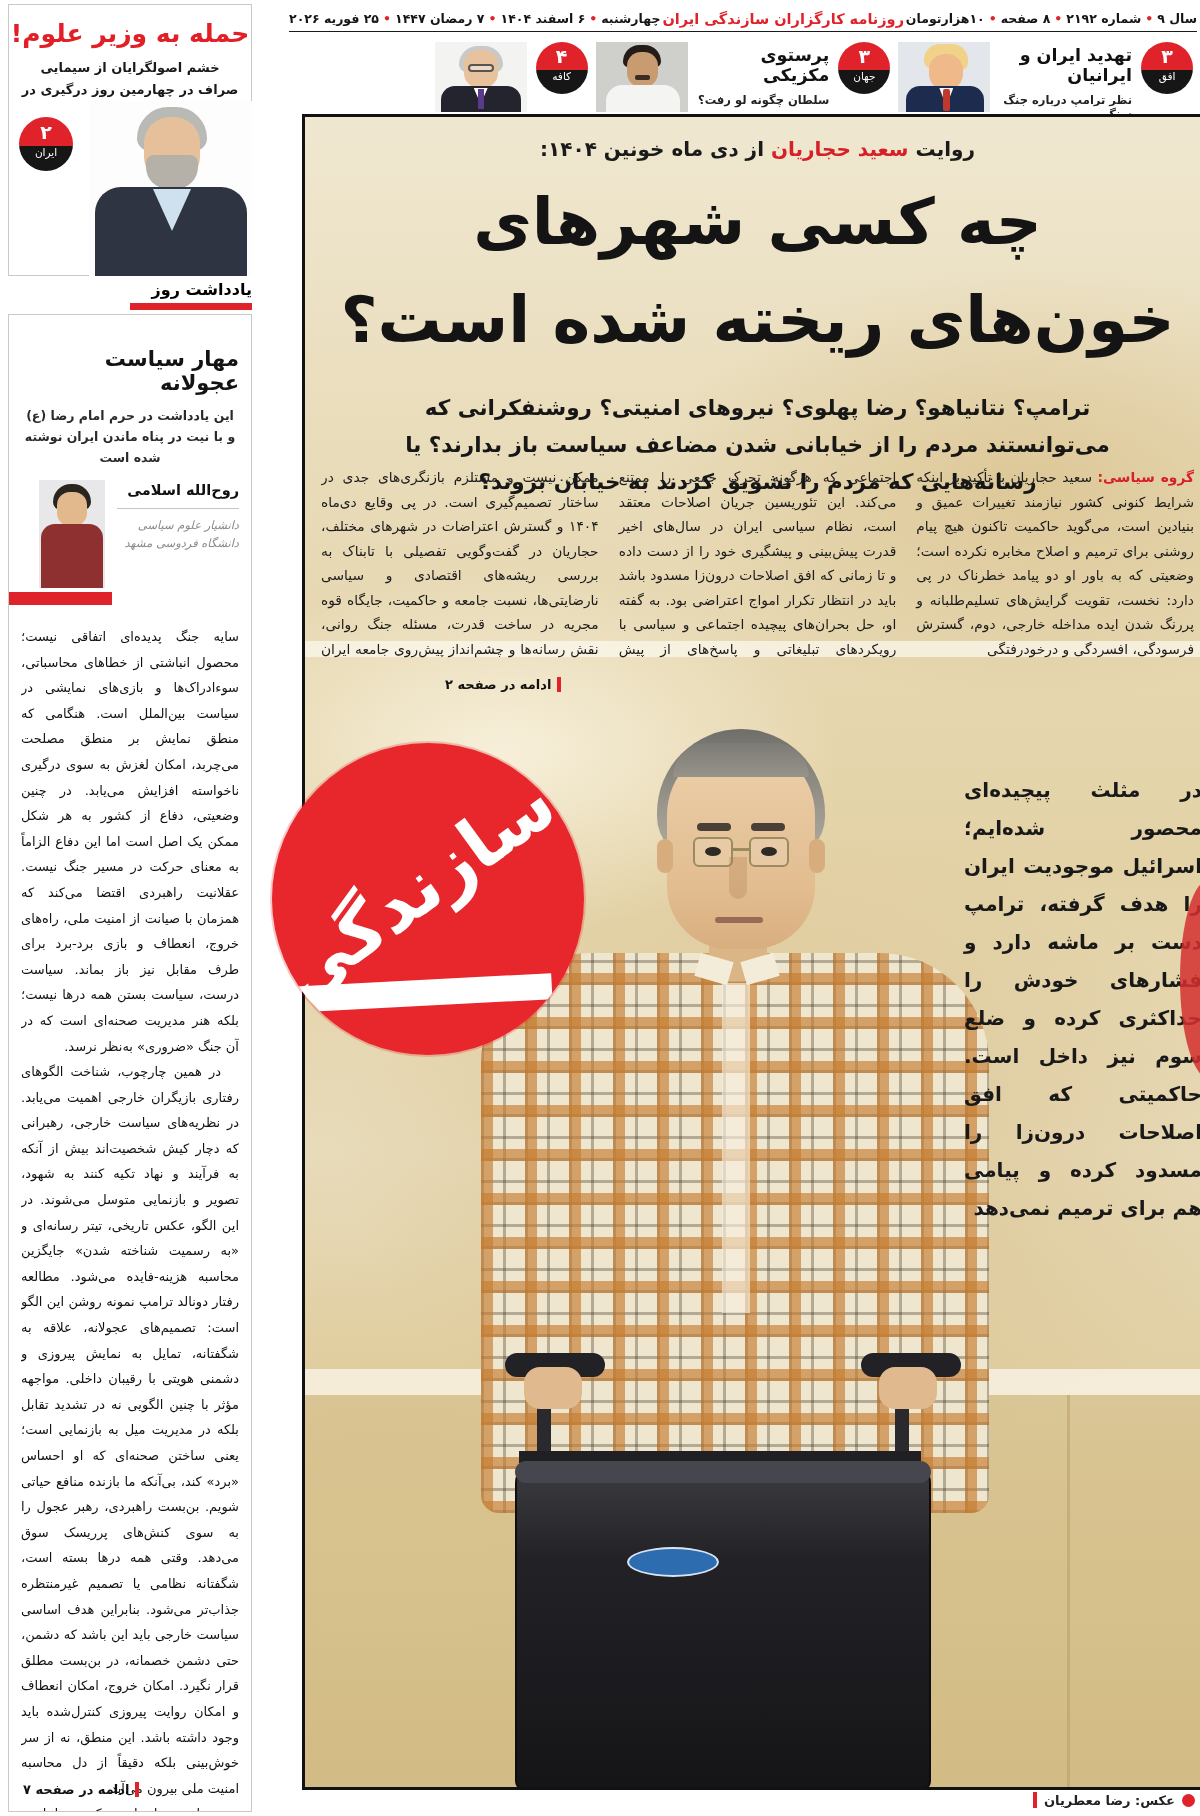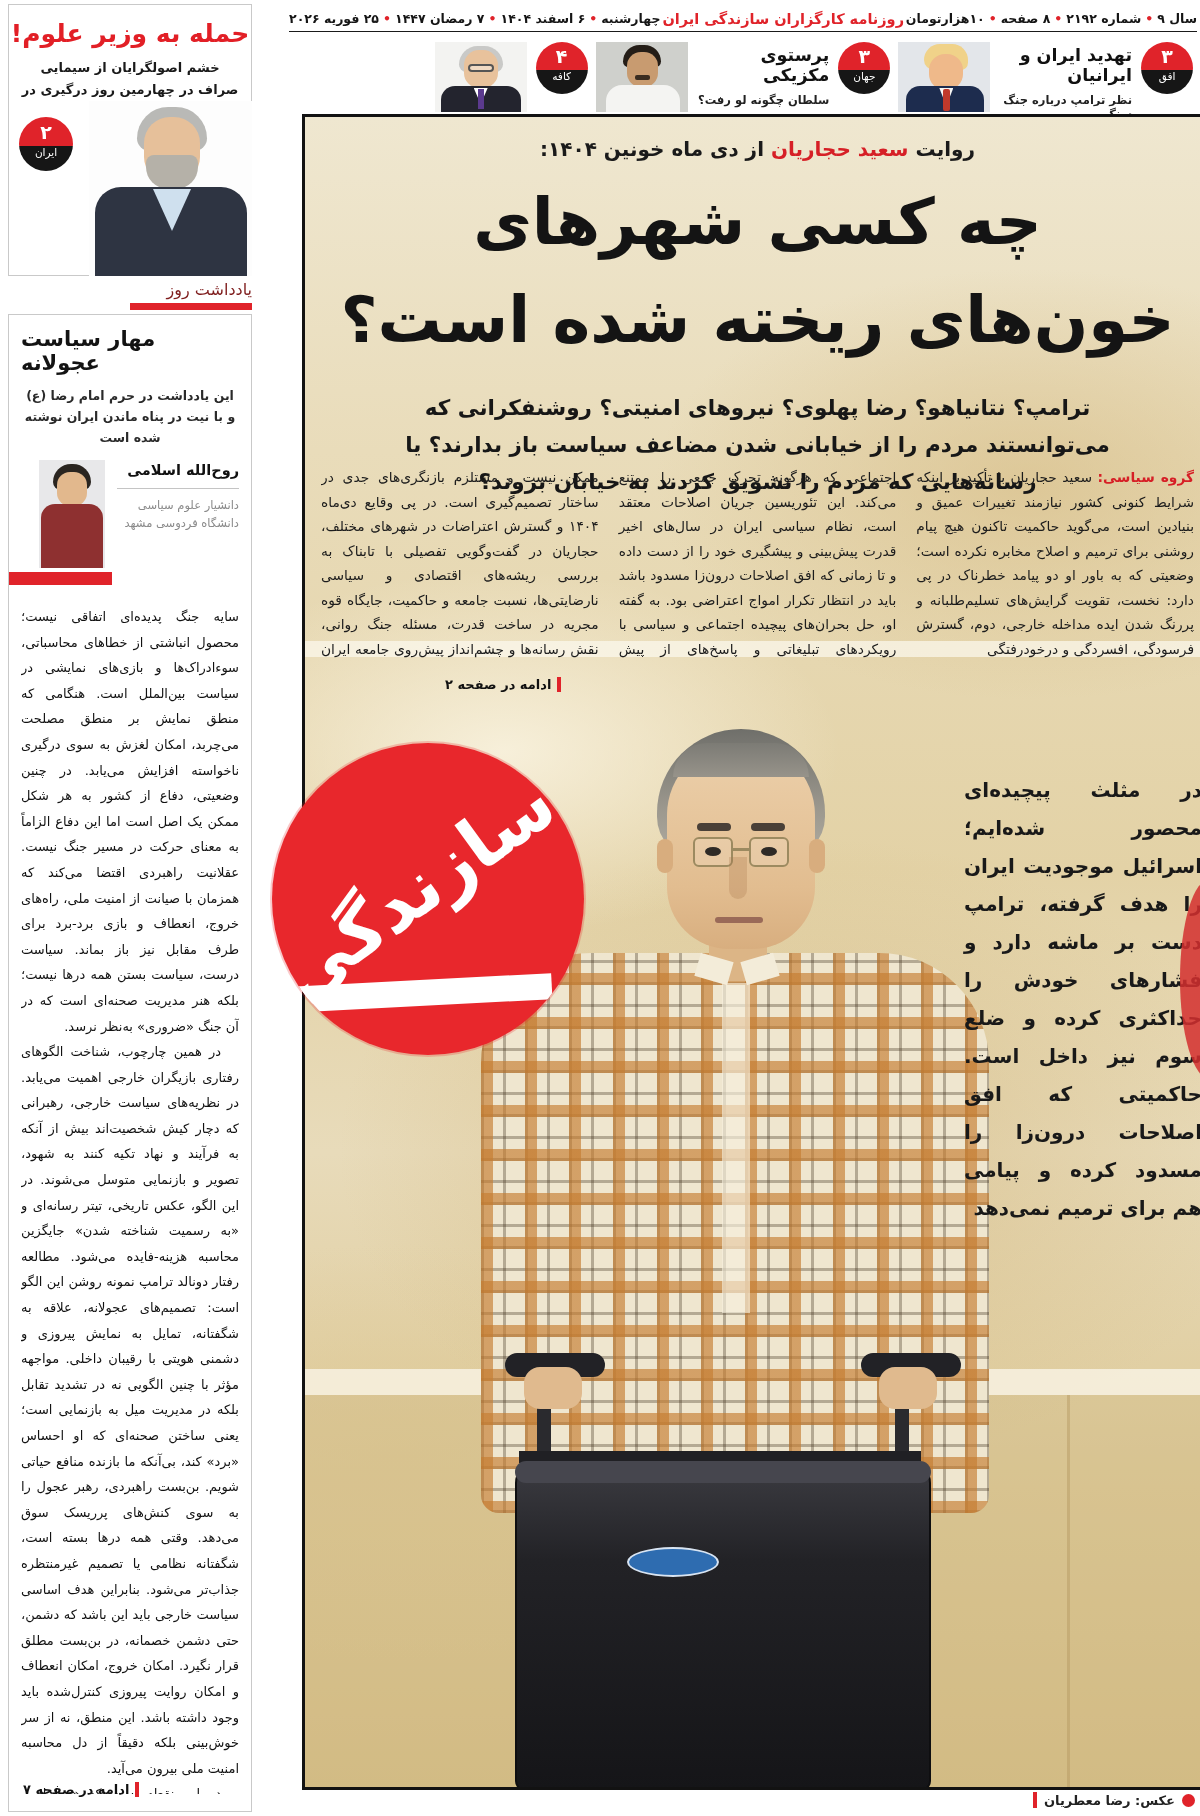--- a/index.html
+++ b/index.html
@@ -160,37 +160,37 @@
   .story-box .badge { position:absolute; left:10px; top:112px; width:54px; height:54px; margin:0; }
   .sb-photo { position:absolute; left:80px; top:96px; width:163px; height:175px;
     overflow:hidden; background:#fdfdfd; }
   .sb-photo .hair { left:48px; top:6px; width:70px; height:44px; background:#b9b9b6; border-radius:34px 34px 14px 14px; }
   .sb-photo .face { left:55px; top:16px; width:56px; height:66px; background:#e6c09a; border-radius:26px; }
   .sb-photo .beard { left:57px; top:54px; width:52px; height:34px; background:#b5b1a8; border-radius:8px 8px 22px 22px; }
   .sb-photo .suit { left:6px; top:86px; width:152px; height:89px; background:#2e3442; border-radius:26px 26px 0 0; }
   .sb-photo .shirt { left:64px; top:88px; width:38px; height:42px; background:#cfe0ee; clip-path:polygon(0 0,100% 0,50% 100%); }
 
   .note-label { position:absolute; left:8px; top:280px; width:244px; }
-  .nl-text { text-align:right; font-size:16px; font-weight:normal; color:#7f1d1d; }
+  .nl-text { text-align:right; font-size:16px; font-weight:bold; color:#000000; }
   .nl-bar { width:122px; height:7px; background:#e0232a; margin-top:4px; }
 
   .note-box { position:absolute; left:8px; top:314px; width:244px; height:1498px;
     border:1px solid #c9c9c9; background:#fff; padding:12px 12px 10px; overflow:hidden; }
-  .nb-title { font-size:21px; font-weight:900; text-align:left; margin-top:0; color:#131313; }
+  .nb-title { font-size:21px; font-weight:900; text-align:right; margin-top:20px; color:#131313; }
   .nb-sub { font-size:12.5px; font-weight:bold; text-align:center; line-height:21px;
     margin-top:10px; color:#2a2a2a; }
   .author { position:relative; height:142px; margin-top:12px; }
   .author-divider { position:absolute; left:96px; right:0; top:28px; border-top:1px solid #c4c4c4; }
   .a-photo { position:absolute; left:18px; top:0; width:66px; height:108px; background:#e8e8ea; overflow:hidden; }
   .a-photo .hair { left:14px; top:4px; width:38px; height:26px; background:#2a2520; border-radius:18px 18px 8px 8px; }
   .a-photo .face { left:18px; top:12px; width:30px; height:34px; background:#e2b88d; border-radius:13px; }
   .a-photo .jacket { left:2px; top:44px; width:62px; height:64px; background:#8e3030; border-radius:14px 14px 0 0; }
   .a-bar { position:absolute; left:-13px; top:112px; width:104px; height:13px; background:#e0232a; }
   .a-name { position:absolute; right:0; top:2px; font-size:14.5px; font-weight:bold; color:#111; }
-  .a-roles { position:absolute; right:0; top:36px; font-size:11.5px; color:#8a8a8a; line-height:18px; text-align:right; }
+  .a-roles { position:absolute; right:0; top:36px; font-size:11.5px; color:#8a8a8a; line-height:18px; text-align:right;font-style:italic; }
   .note-body { height:1190px; overflow:hidden; font-size:13px; line-height:25.6px;
     text-align:justify; color:#121212; margin-top:2px; }
   .note-body p { margin:0; }
   .note-body p + p { text-indent:18px; }
   .continue-note { position:absolute; left:14px; bottom:14px; font-size:13px; font-weight:bold;
     display:flex; align-items:center; gap:6px; }
 </style>
 </head>
 <body>
 

